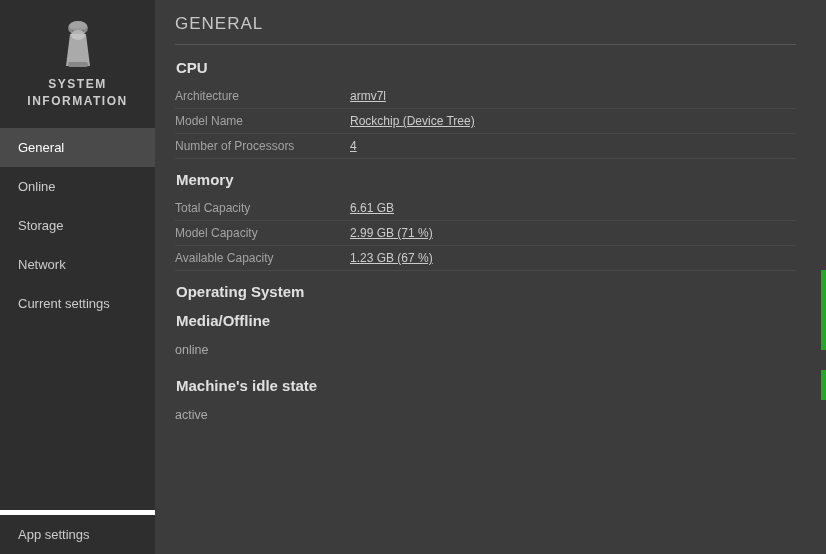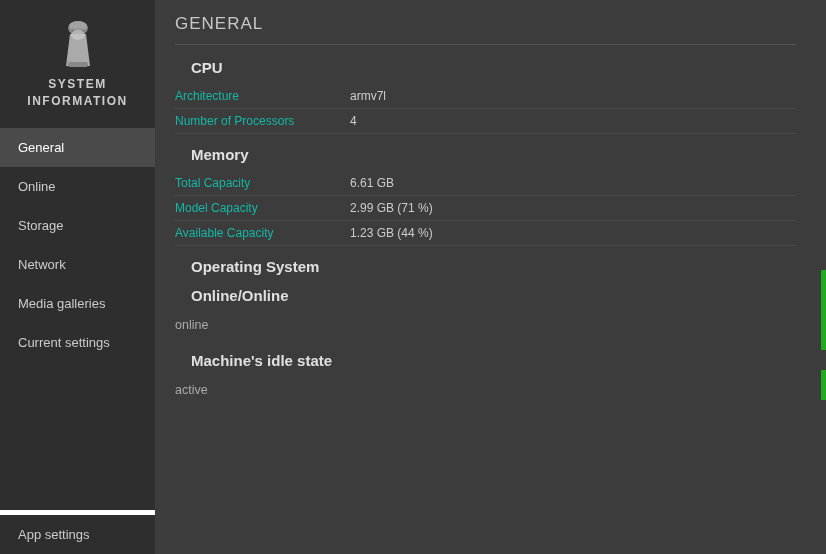--- a/index.html
+++ b/index.html
@@ -99,40 +99,41 @@
       letter-spacing: 1px;
       padding: 14px 0 10px;
       border-bottom: 1px solid #555;
       margin-bottom: 14px;
     }
 
     .section-title {
       color: #e0e0e0;
       font-size: 15px;
       font-weight: 600;
-      margin: 12px 16px 8px;
+      margin: 12px 1px 8px;
     }
 
     .info-row {
       display: flex;
       padding: 5px 0;
       border-bottom: 1px solid #484848;
       align-items: center;
     }
 
     .info-label {
-      color: #14b8a6;
+      color: #a3a3a3;
       font-size: 12px;
       width: 175px;
       min-width: 175px;
     }
 
     .info-value {
       color: #cccccc;
       font-size: 12px;
+      text-decoration: underline;
     }
 
     .section-text {
       color: #aaaaaa;
       font-size: 12.5px;
       padding: 6px 0 8px;
     }
 
     
     .right-accent {
@@ -170,57 +171,60 @@
     <div class="sidebar-app-title">
       <span>SYSTEM</span><br><span>INFORMATION</span>
     </div>
   </div>
 
   <nav class="sidebar-nav">
     <div class="nav-item active">General</div>
     <div class="nav-item">Online</div>
     <div class="nav-item">Storage</div>
     <div class="nav-item">Network</div>
-    <div class="nav-item">Media galleries</div>
     <div class="nav-item">Current settings</div>
   </nav>
 
   <div class="sidebar-bottom">App settings</div>
 </div>
 
 <div class="main-content">
   <div class="page-title">GENERAL</div>
 
   <div class="section-title">CPU</div>
   <div class="info-row">
     <span class="info-label">Architecture</span>
     <span class="info-value">armv7l</span>
   </div>
   <div class="info-row">
+    <span class="info-label">Model Name</span>
+    <span class="info-value">Rockchip (Device Tree)</span>
+  </div>
+  <div class="info-row">
     <span class="info-label">Number of Processors</span>
     <span class="info-value">4</span>
   </div>
 
   <div class="section-title">Memory</div>
   <div class="info-row">
     <span class="info-label">Total Capacity</span>
     <span class="info-value">6.61 GB</span>
   </div>
   <div class="info-row">
     <span class="info-label">Model Capacity</span>
     <span class="info-value">2.99 GB (71 %)</span>
   </div>
   <div class="info-row">
     <span class="info-label">Available Capacity</span>
-    <span class="info-value">1.23 GB (44 %)</span>
+    <span class="info-value">1.23 GB (67 %)</span>
   </div>
 
   <div class="section-title">Operating System</div>
 
-  <div class="section-title">Online/Online</div>
+  <div class="section-title">Media/Offline</div>
   <div class="section-text">online</div>
 
   <div class="section-title">Machine's idle state</div>
   <div class="section-text">active</div>
 
   <div class="right-accent"></div>
   <div class="right-accent2"></div>
 </div>
 
 </body></html>

